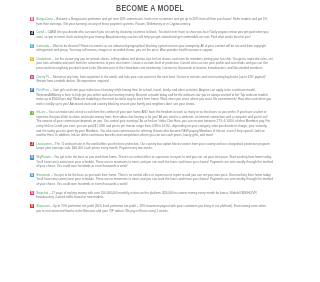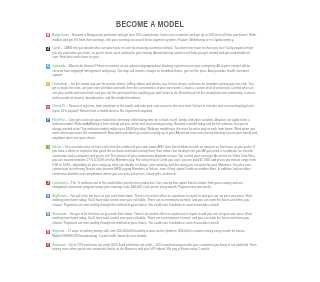--- a/index.html
+++ b/index.html
@@ -12,21 +12,21 @@
     width: 300px;
     height: 282px;
     overflow: hidden;
     font-family: "Liberation Sans", sans-serif;
     color: #6f7378;
   }
   .page {
     width: 300px;
     height: 202px;
     background: #ffffff;
-    padding: 16px;
+    padding: 0;
     position: relative;
   }
   .page-title {
     text-align: center;
     font-family: "Liberation Sans", sans-serif;
     font-size: 8.2px;
     font-weight: bold;
     letter-spacing: 0.25px;
     color: #54585d;
     margin: 0;

